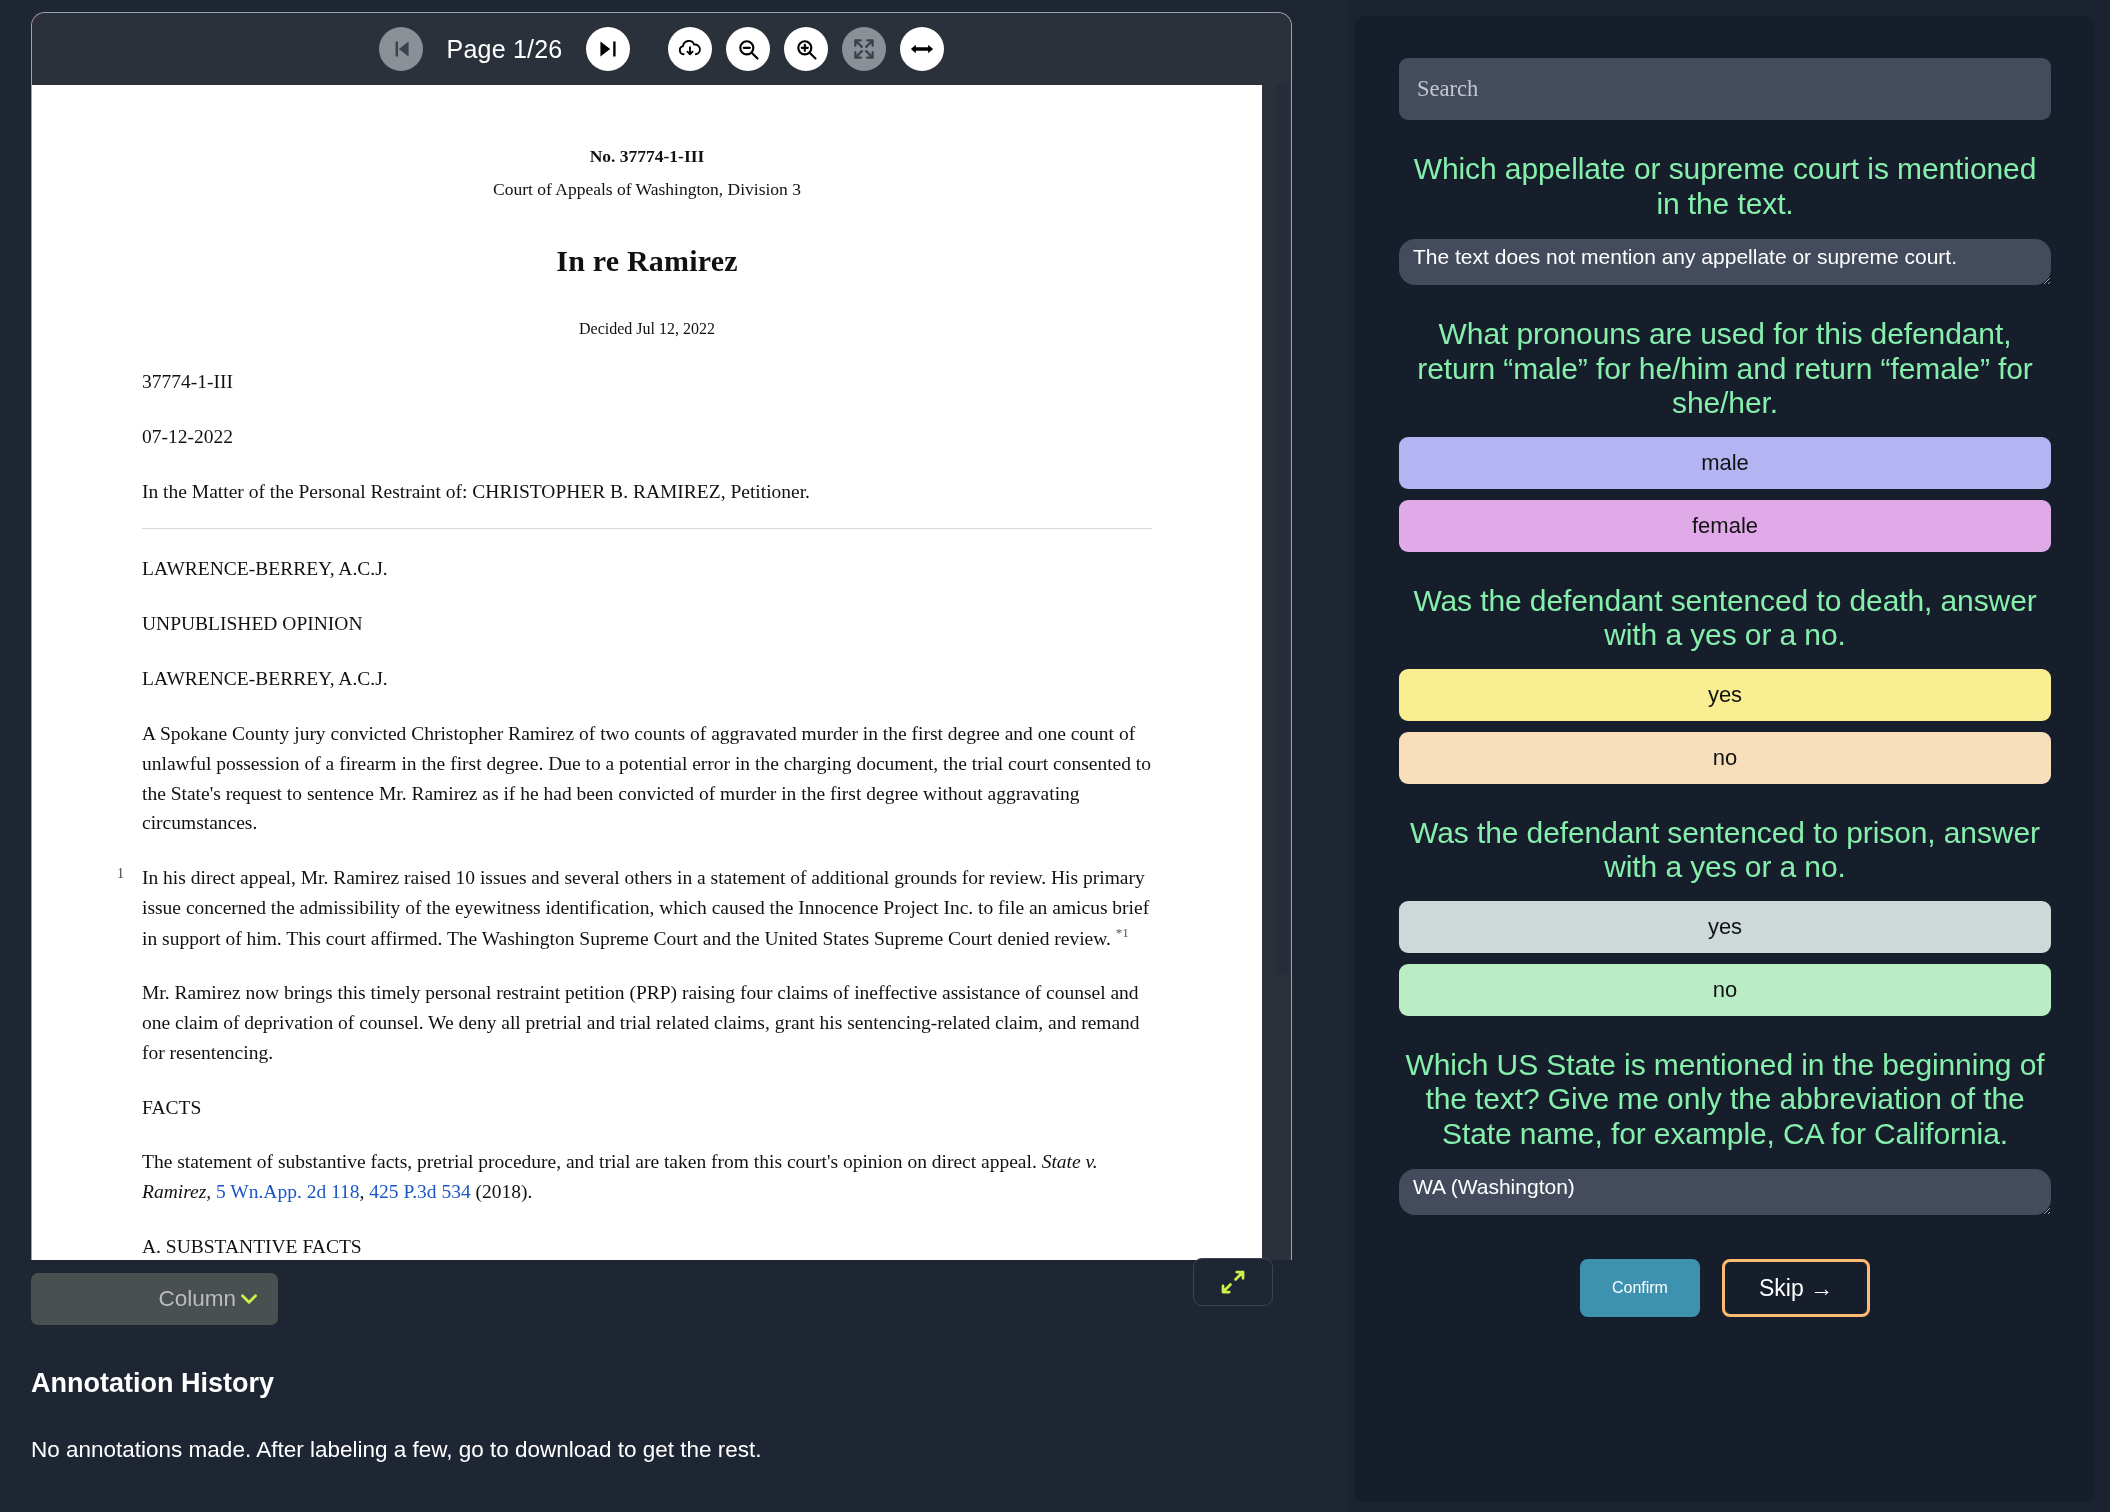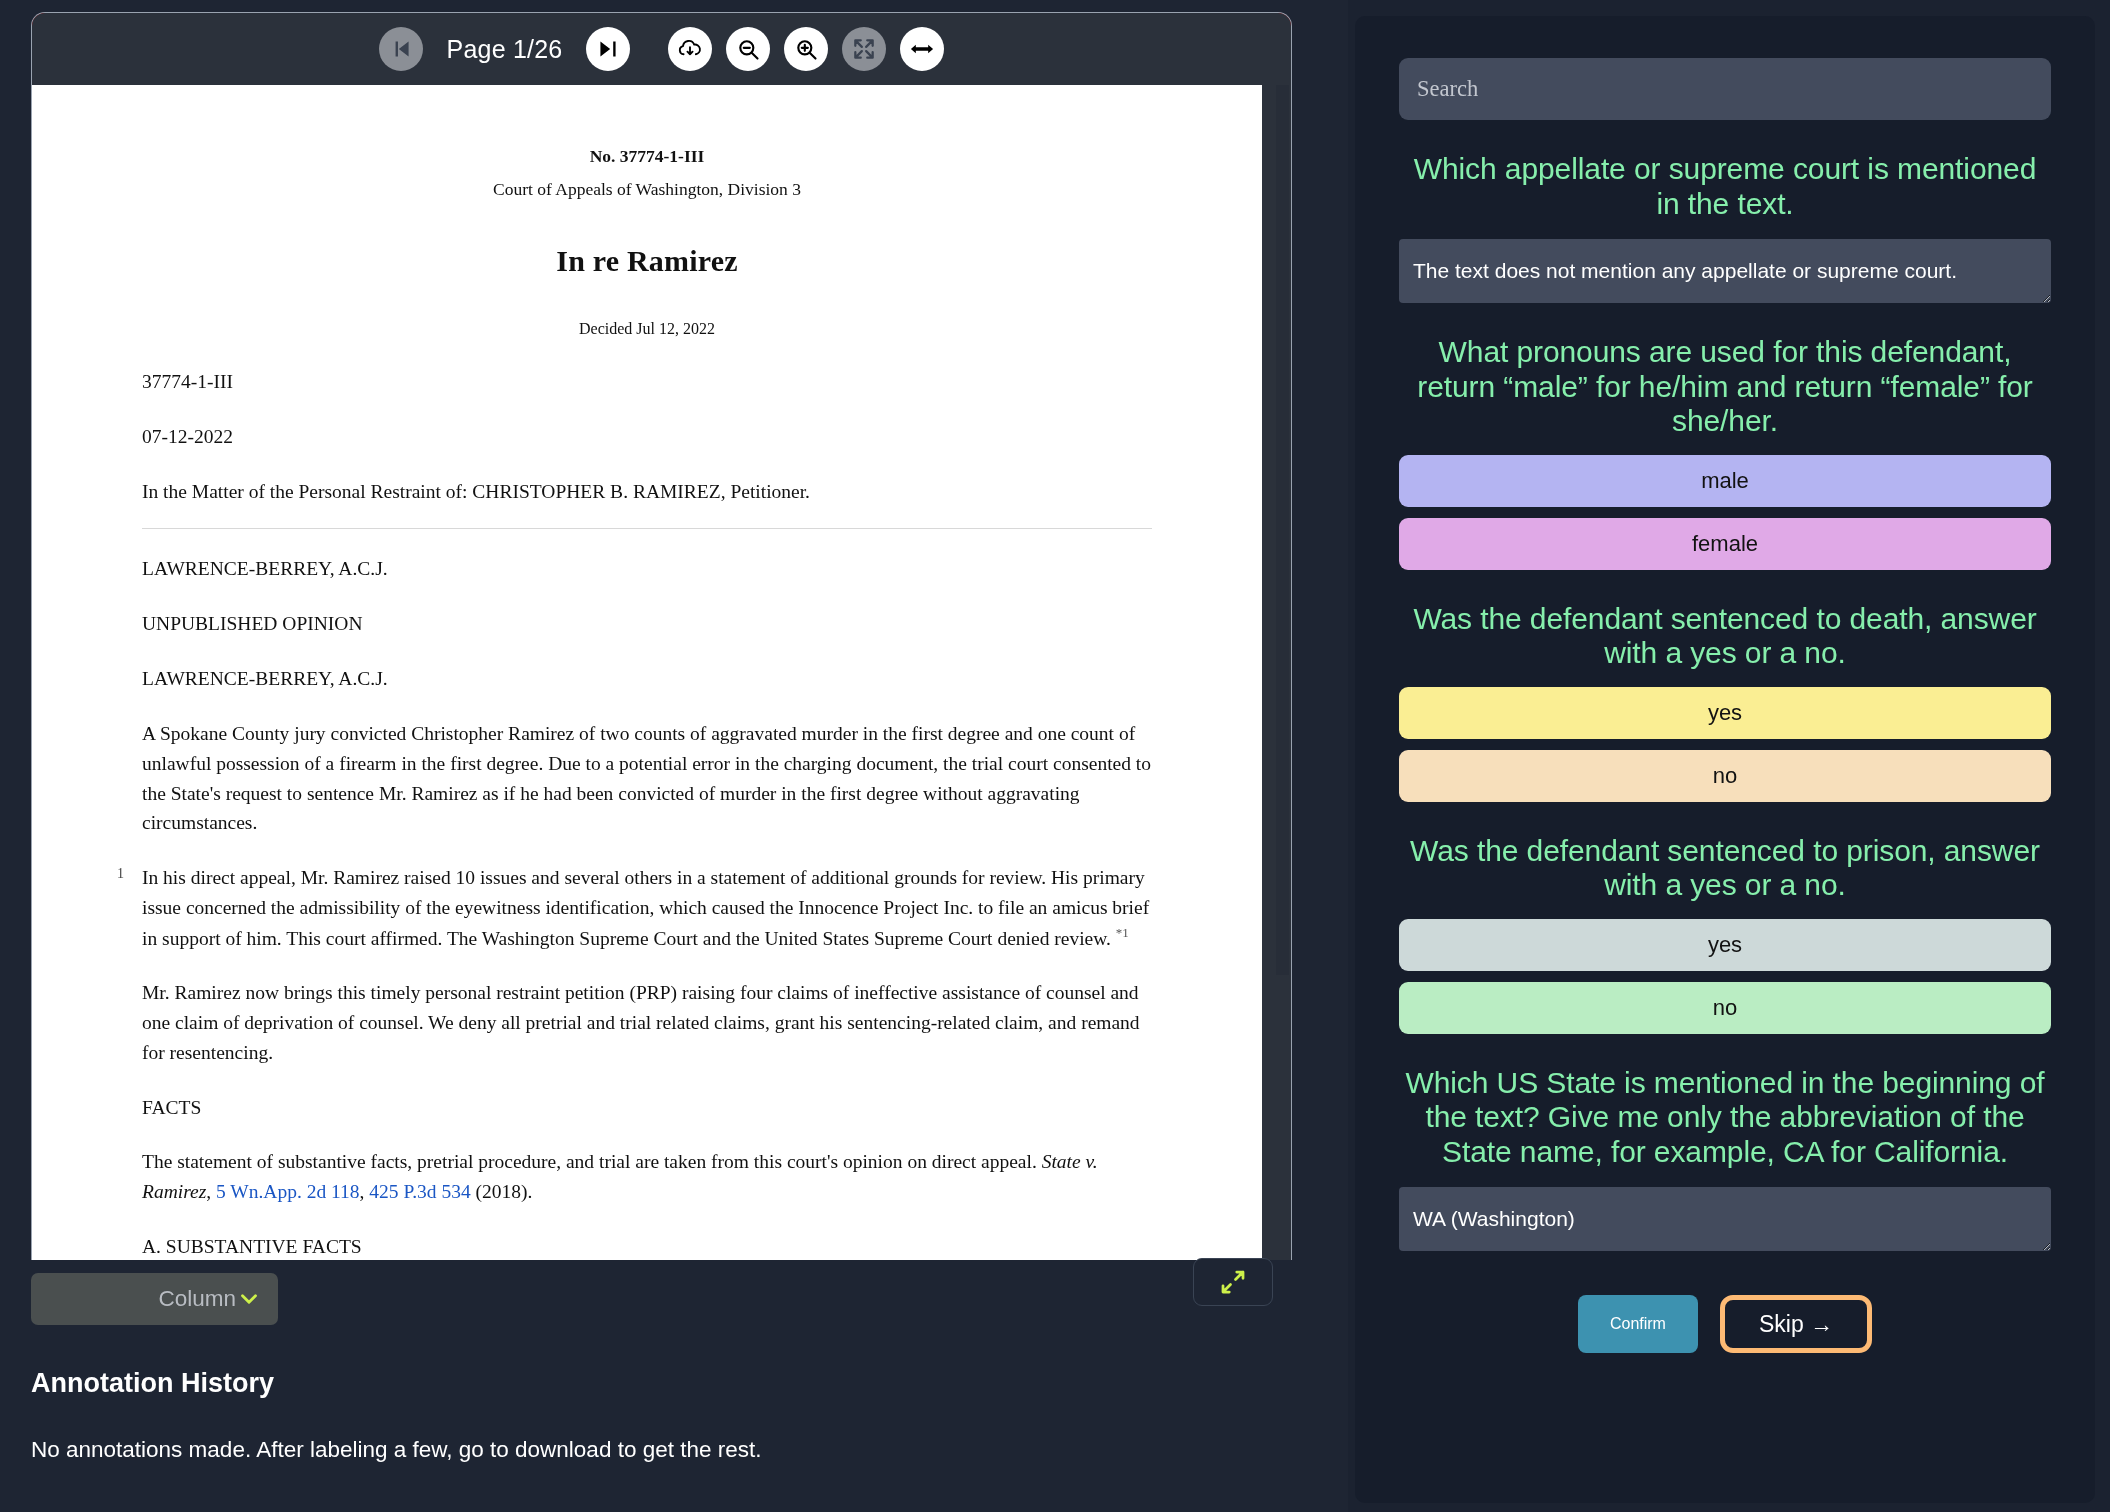--- a/index.html
+++ b/index.html
@@ -185,25 +185,25 @@
     letter-spacing: -0.1px;
   }
   .q-block { width: 100%; }
 
   .answer-area {
     margin-top: 18px;
     width: 100%;
     min-height: 46px;
     background: #434b5d;
     border: none;
-    border-radius: 4px;
+    border-radius: 16px;
     color: #ffffff;
     font-size: 21px;
     font-family: "Liberation Sans", sans-serif;
-    padding: 20px 14px;
+    padding: 6px 14px;
     resize: vertical;
     outline: none;
     display: block;
     overflow: hidden;
   }
 
   .choices { margin-top: 16px; display: flex; flex-direction: column; gap: 11px; }
   .choice {
     height: 52px;
     width: 100%;
@@ -228,22 +228,22 @@
     border-radius: 8px;
     height: 58px;
     padding: 0 32px;
     font-size: 16px;
     font-family: "Liberation Sans", sans-serif;
     cursor: pointer;
   }
   .btn-skip {
     background: transparent;
     color: #ffffff;
-    border: 5px solid #fdba74;
-    border-radius: 13px;
+    border: 3px solid #fdba74;
+    border-radius: 8px;
     height: 58px;
     padding: 0 34px;
     font-size: 23px;
     font-family: "Liberation Sans", sans-serif;
     cursor: pointer;
   }
 </style>
 </head>
 <body>
 

